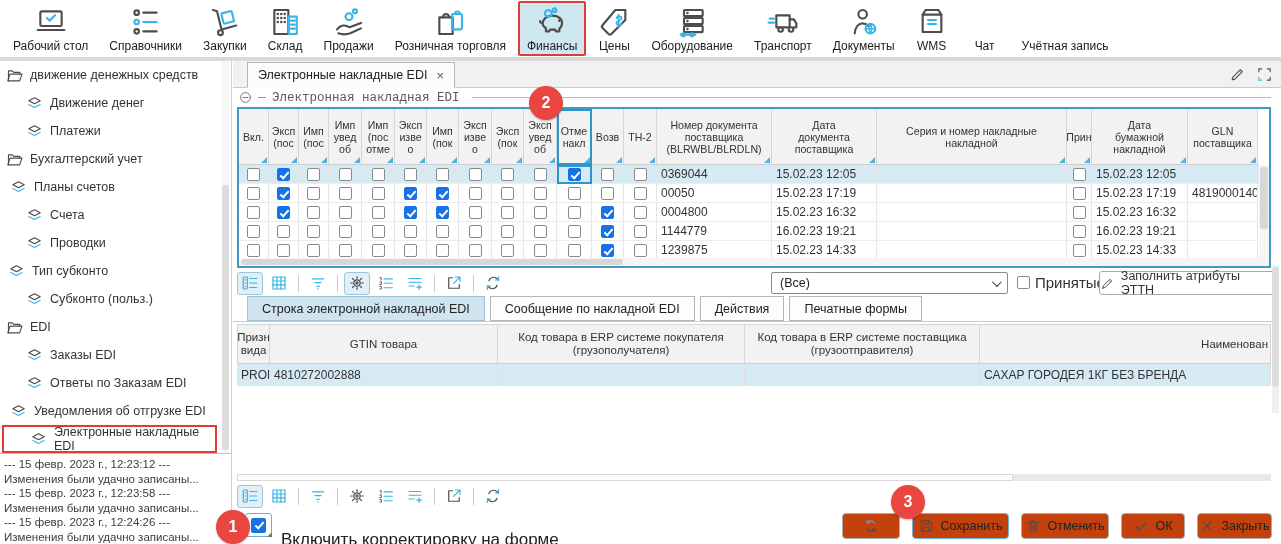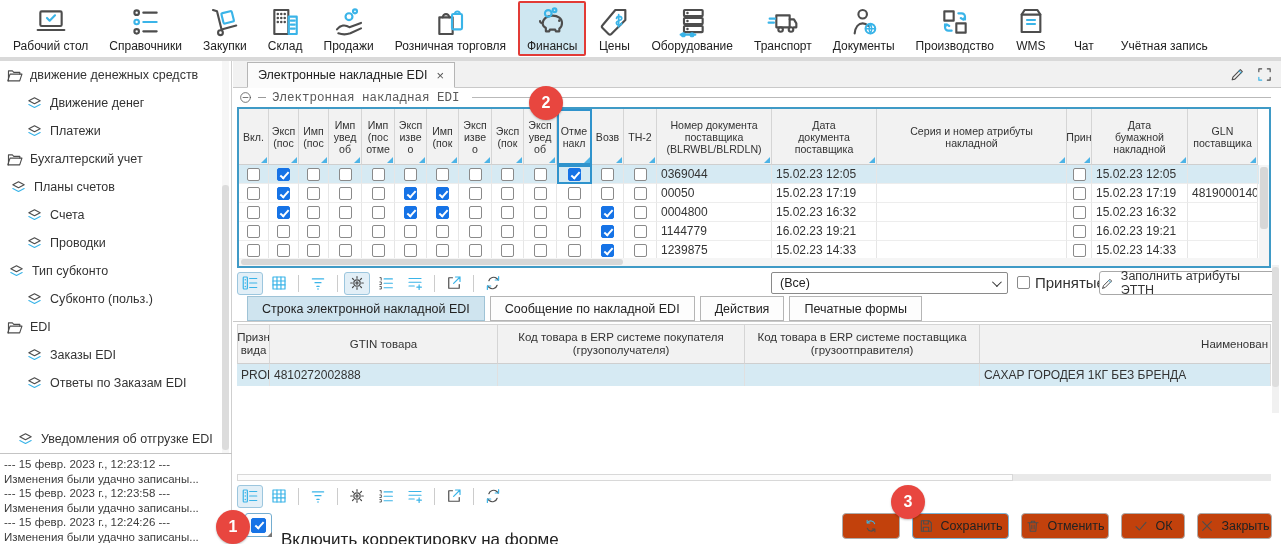--- a/index.html
+++ b/index.html
@@ -262,31 +262,20 @@
           <path d="M5 20.5c.5-4.8 3-7.5 6-7.5 1.6 0 3 .7 4.1 1.9"></path>
           <circle cx="16.8" cy="17" r="3.6" stroke="#3ab4e8"></circle>
           <path d="M13.2 17h7.2M16.8 13.4c1.3 2.4 1.3 4.8 0 7.2M16.8 13.4c-1.3 2.4-1.3 4.8 0 7.2" stroke="#3ab4e8" stroke-width="1.1"></path>
         </svg>
       </span>
       <div class="lbl">Документы</div>
     </div>
     <div class="ribbon-item">
       <span class="ic">
         <svg viewBox="0 0 24 24" fill="none" stroke="#4d4d4d" stroke-width="1.6" stroke-linecap="round" stroke-linejoin="round">
-          <rect x="4" y="4" width="7" height="7"></rect>
-          <rect x="13" y="13" width="7" height="7"></rect>
-          <path d="M14.5 5.5h2.5a2.5 2.5 0 012.5 2.5v2.2M19.5 8.3l-1.3 1.9-1.9-1.2" stroke="#3ab4e8"></path>
-          <path d="M9.5 18.5H7a2.5 2.5 0 01-2.5-2.5v-2.2M4.5 15.7l1.3-1.9 1.9 1.2" stroke="#3ab4e8"></path>
-        </svg>
-      </span>
-      <div class="lbl">Производство</div>
-    </div>
-    <div class="ribbon-item">
-      <span class="ic">
-        <svg viewBox="0 0 24 24" fill="none" stroke="#4d4d4d" stroke-width="1.6" stroke-linecap="round" stroke-linejoin="round">
           <rect x="5" y="6.5" width="14" height="13"></rect>
           <path d="M5 6.5L7.2 3h9.6L19 6.5"></path>
           <path d="M9 10.5h6M9 13.5h6" stroke="#3ab4e8"></path>
         </svg>
       </span>
       <div class="lbl">WMS</div>
     </div>
     <div class="ribbon-item">
       <span class="ic"></span>
       <div class="lbl">Чат</div>
@@ -400,21 +389,21 @@
       </div>
       <div class="tree-item" style="padding-left: 26px;">
         <span class="ic">
           <svg viewBox="0 0 24 24" fill="none" stroke="#4d4d4d" stroke-width="1.6" stroke-linecap="round" stroke-linejoin="round">
             <path d="M12 4l8 4.2-8 4.2-8-4.2z"></path>
             <path d="M4 13.5l8 4.2 8-4.2" stroke="#3ab4e8"></path>
           </svg>
         </span>
         <span class="tlbl">Ответы по Заказам EDI</span>
       </div>
-      <div class="tree-item" style="padding-left: 17px; margin-top: 28px;">
+      <div class="tree-item" style="padding-left: 10px;">
         <span class="ic">
           <svg viewBox="0 0 24 24" fill="none" stroke="#4d4d4d" stroke-width="1.6" stroke-linecap="round" stroke-linejoin="round">
             <path d="M12 4l8 4.2-8 4.2-8-4.2z"></path>
             <path d="M4 13.5l8 4.2 8-4.2" stroke="#3ab4e8"></path>
           </svg>
         </span>
         <span class="tlbl">Уведомления об отгрузке EDI</span>
       </div>
       <div class="tree-item ann" style="padding-left: 26px;">
         <span class="ic">
@@ -505,21 +494,21 @@
         <div class="hcell selcol" style="width: 35px;">Отме
 накл</div>
         <div class="hcell" style="width: 32px;">Возв</div>
         <div class="hcell" style="width: 33px;">ТН-2</div>
         <div class="hcell" style="width: 115px;">Номер документа
 поставщика
 (BLRWBL/BLRDLN)</div>
         <div class="hcell" style="width: 105px;">Дата
 документа
 поставщика</div>
-        <div class="hcell" style="width: 190px;">Серия и номер атрибуты
+        <div class="hcell" style="width: 190px;">Серия и номер накладные
 накладной</div>
         <div class="hcell" style="width: 25px;">Прин</div>
         <div class="hcell" style="width: 96px;">Дата
 бумажной
 накладной</div>
         <div class="hcell" style="width: 70px;">GLN
 поставщика</div>
       </div>
     <div id="g1rows">
         <div class="g1row sel">

